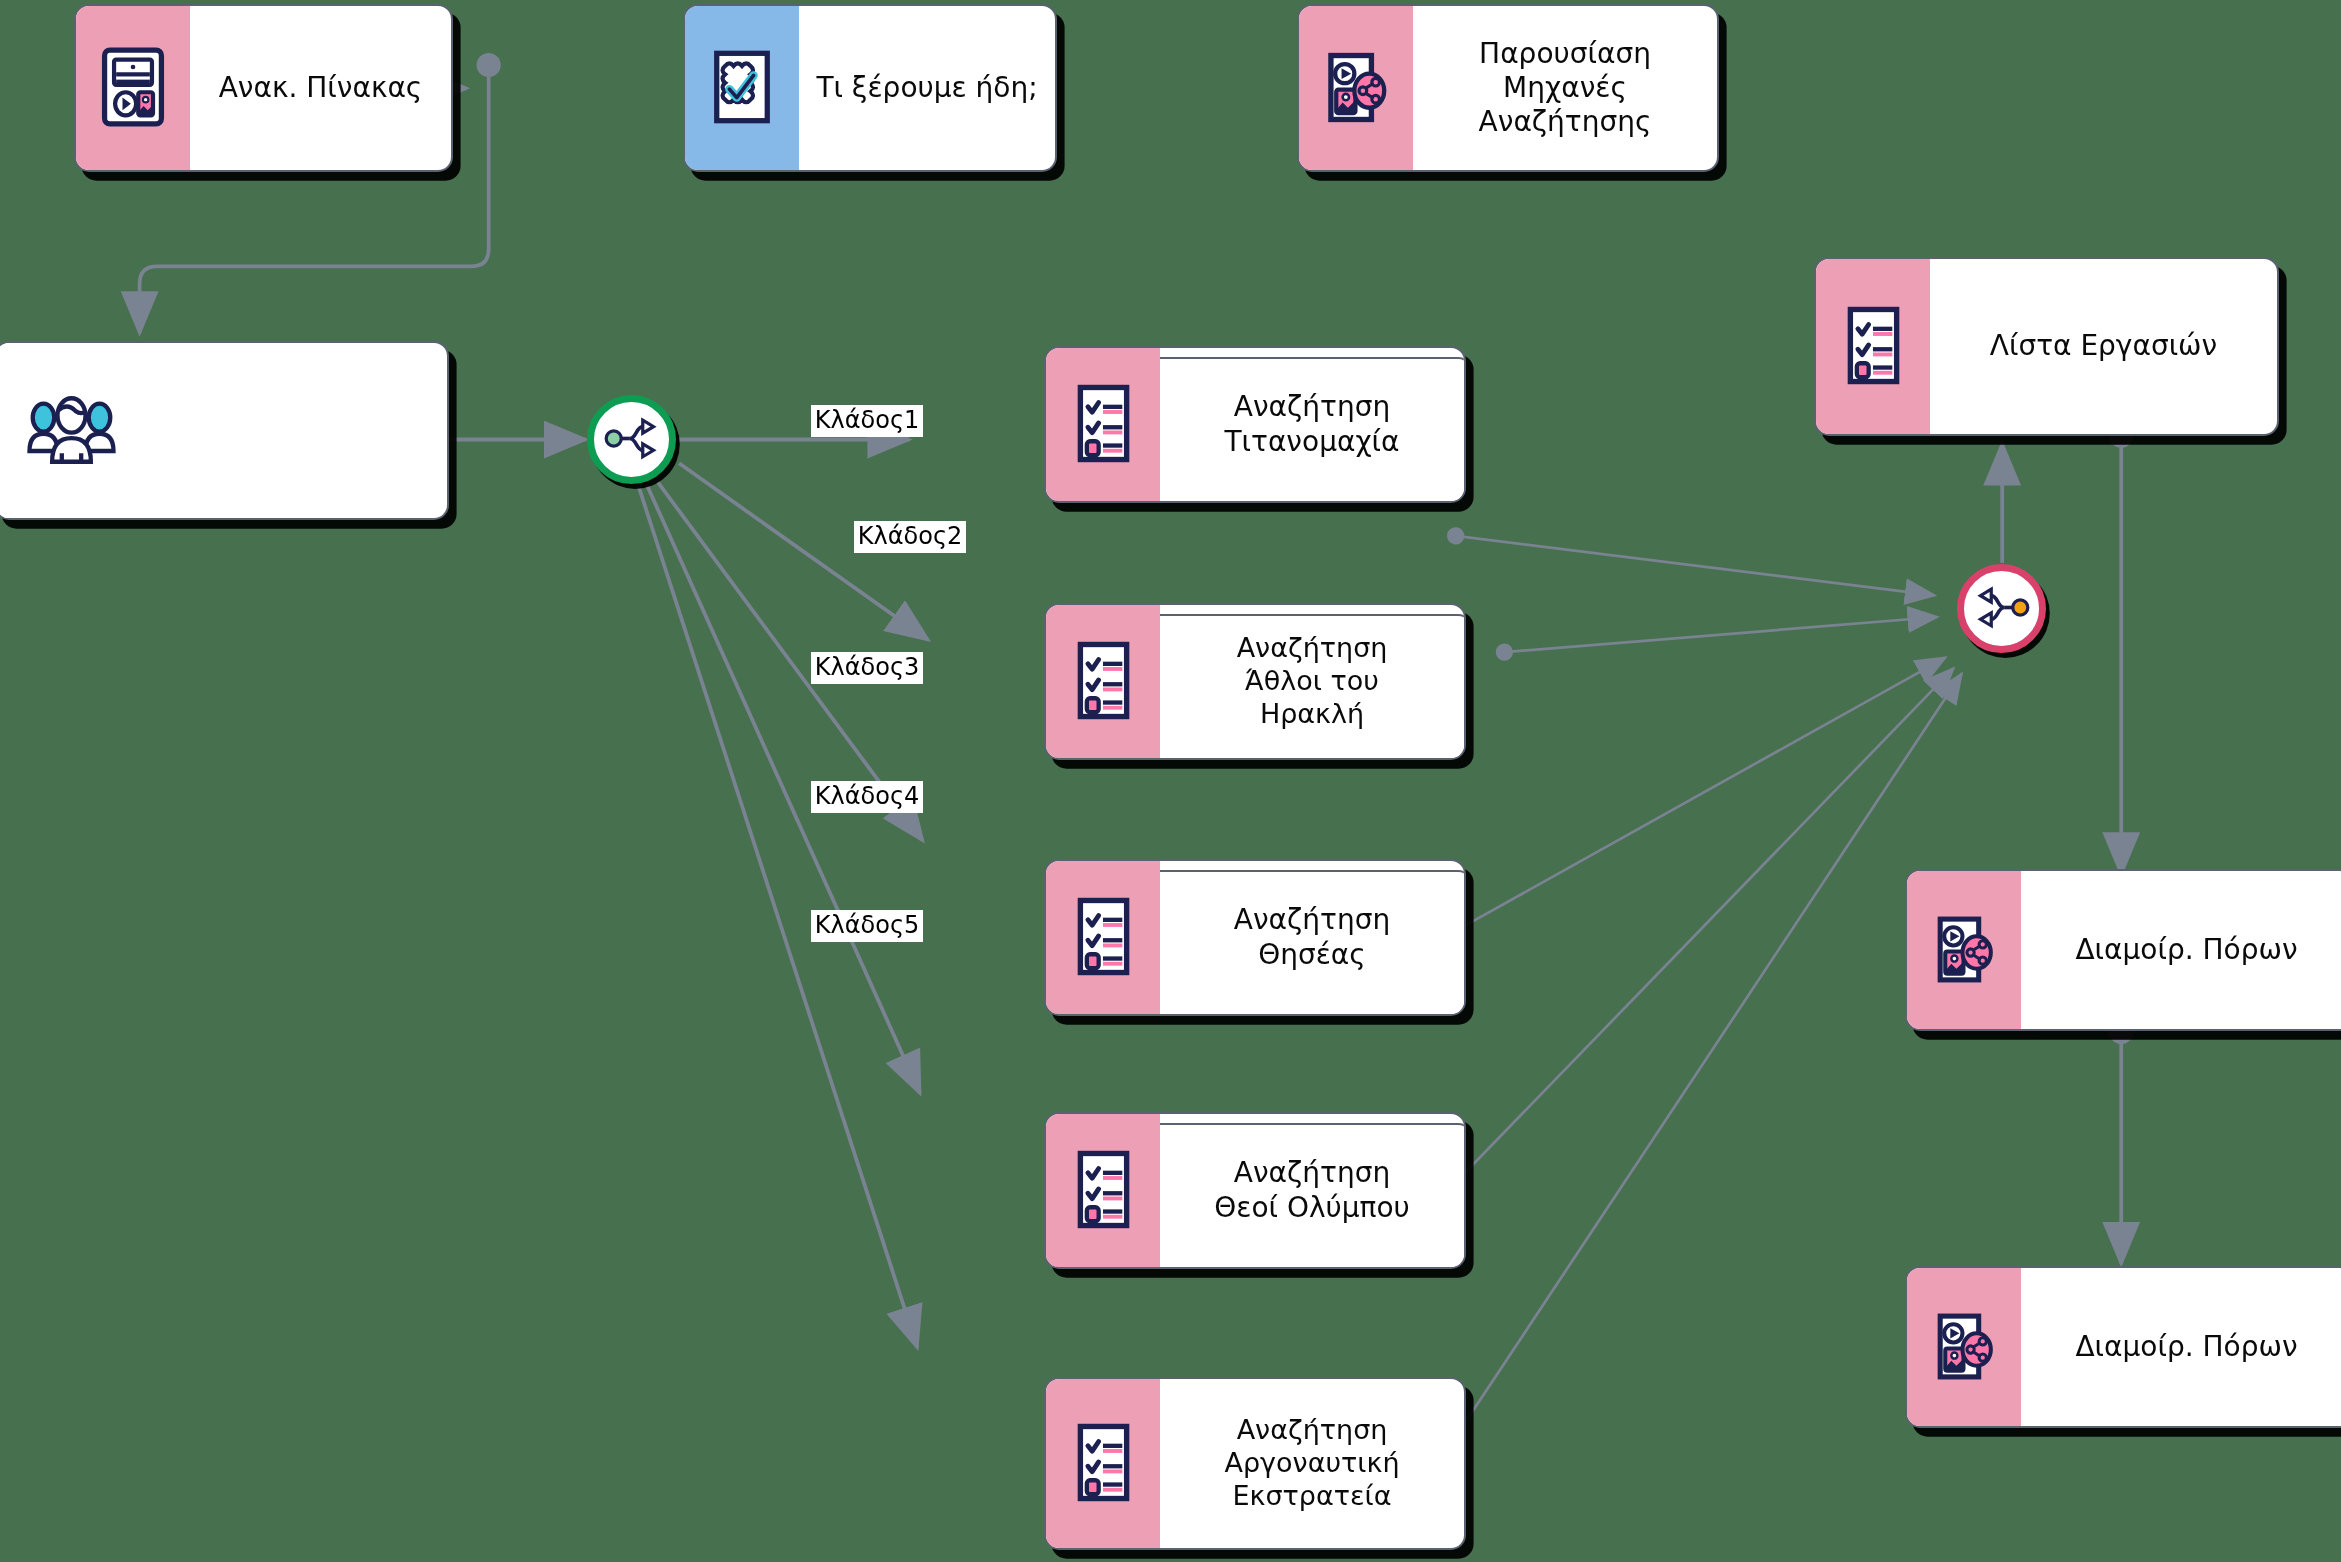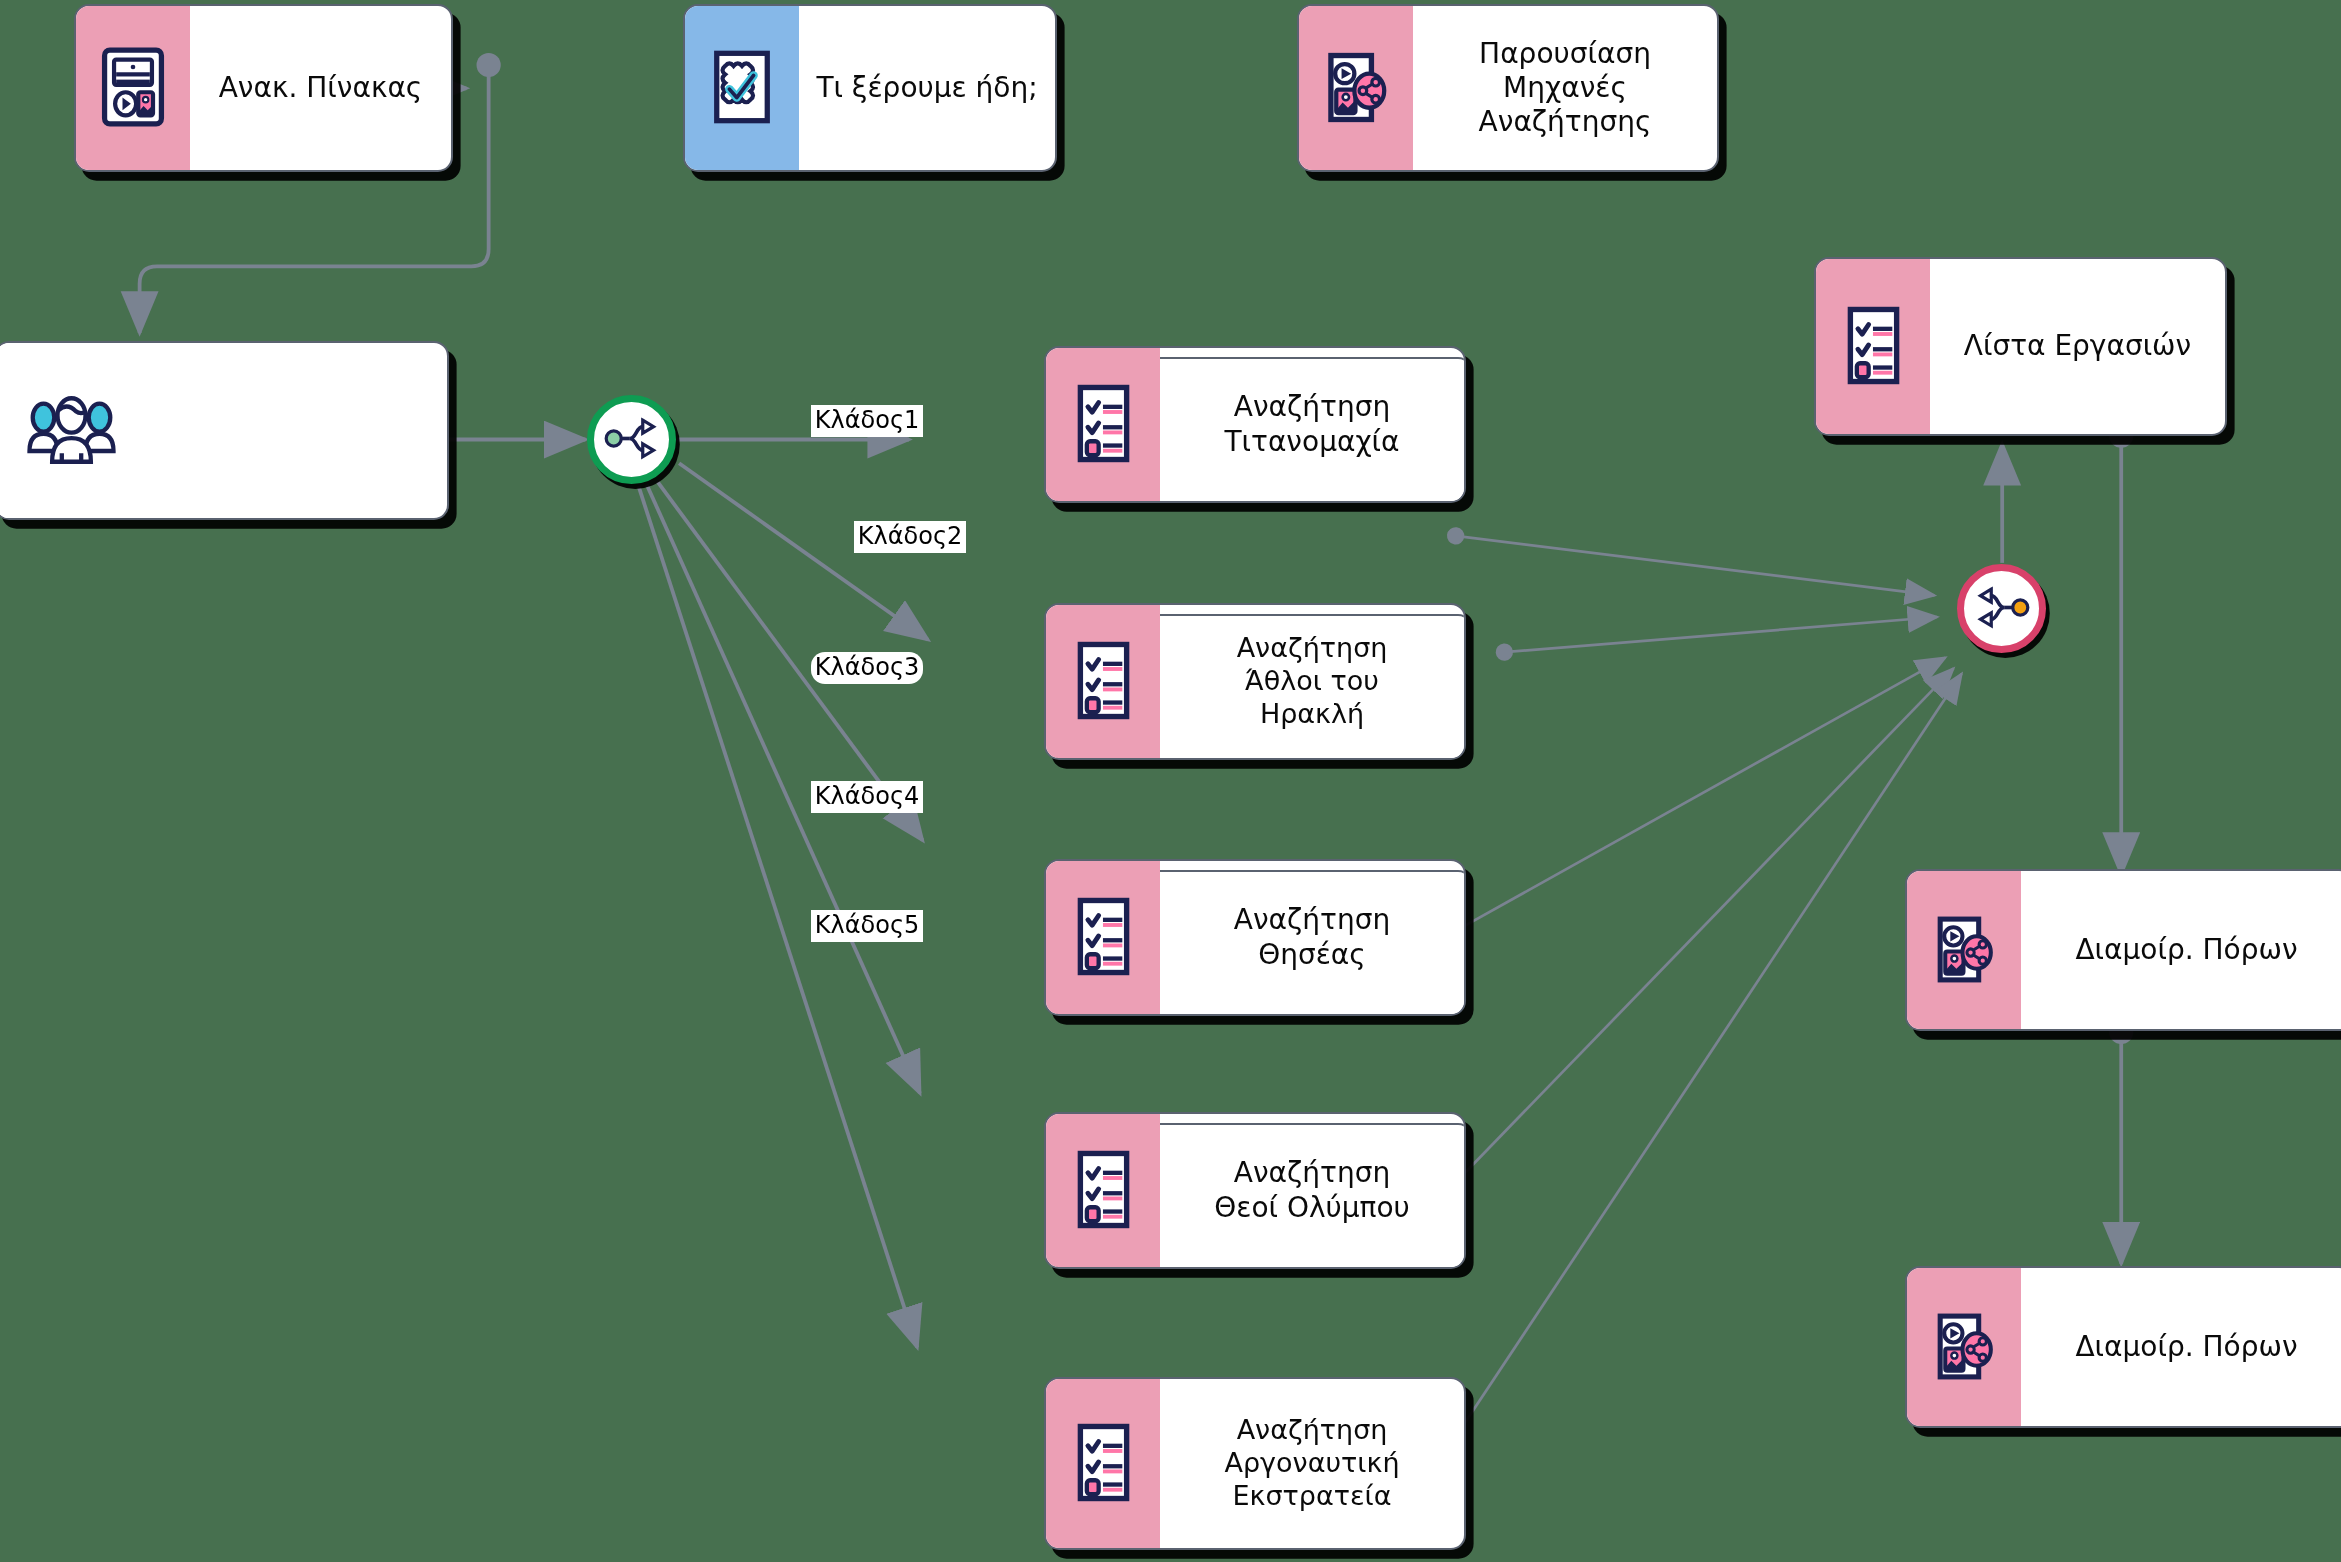--- a/index.html
+++ b/index.html
@@ -299,21 +299,21 @@
           <rect x="26" y="56" width="18" height="4" fill="#1B2050"></rect>
             <rect x="26" y="61" width="18" height="3.6" fill="#FF76A8"></rect>
         </svg>
       </span>
     </div>
     <div class="label small">Αναζήτηση
 Αργοναυτική
 Εκστρατεία</div>
   </div>
 
-  <div class="node" style="left:1814px;top:257px;width:413px;height:179px;">
+  <div class="node" style="left:1814px;top:257px;width:465px;height:179px;">
     <div class="iconpane">
       <span>
         <svg width="57" height="81" viewBox="0 0 53 75">
           <rect x="5" y="4" width="43" height="67" fill="#fff" stroke="#1B2050" stroke-width="5"></rect>
           <path d="M12,22 L16,27 L22,18" fill="none" stroke="#1B2050" stroke-width="4.5" stroke-linecap="round" stroke-linejoin="round"></path>
           <rect x="26" y="20" width="18" height="4" fill="#1B2050"></rect>
             <rect x="26" y="25" width="18" height="3.6" fill="#FF76A8"></rect>
           <path d="M12,41 L16,46 L22,37" fill="none" stroke="#1B2050" stroke-width="4.5" stroke-linecap="round" stroke-linejoin="round"></path>
           <rect x="26" y="39" width="18" height="4" fill="#1B2050"></rect>
             <rect x="26" y="44" width="18" height="3.6" fill="#FF76A8"></rect>
@@ -389,18 +389,18 @@
         <path d="M16,9 C22,9 22,20 28,20" stroke="#1B2050" stroke-width="3.4" fill="none"></path>
         <path d="M16,31 C22,31 22,20 28,20" stroke="#1B2050" stroke-width="3.4" fill="none"></path>
         <path d="M28,20 L36,20" stroke="#1B2050" stroke-width="3.4" fill="none"></path>
         <circle cx="43" cy="20" r="7" fill="#F5A110" stroke="#1B2050" stroke-width="3"></circle>
       </svg>
     </span>
   </div>
 
   <div class="branch" style="left:811px;top:405px;">Κλάδος1</div>
   <div class="branch" style="left:854px;top:521px;">Κλάδος2</div>
-  <div class="branch" style="left:811px;top:652px;border-radius:14px;">Κλάδος3</div>
+  <div class="branch" style="left:811px;top:652px;">Κλάδος3</div>
   <div class="branch" style="left:811px;top:781px;">Κλάδος4</div>
   <div class="branch" style="left:811px;top:910px;">Κλάδος5</div>
 
 </div>
 
 
 </body></html>

